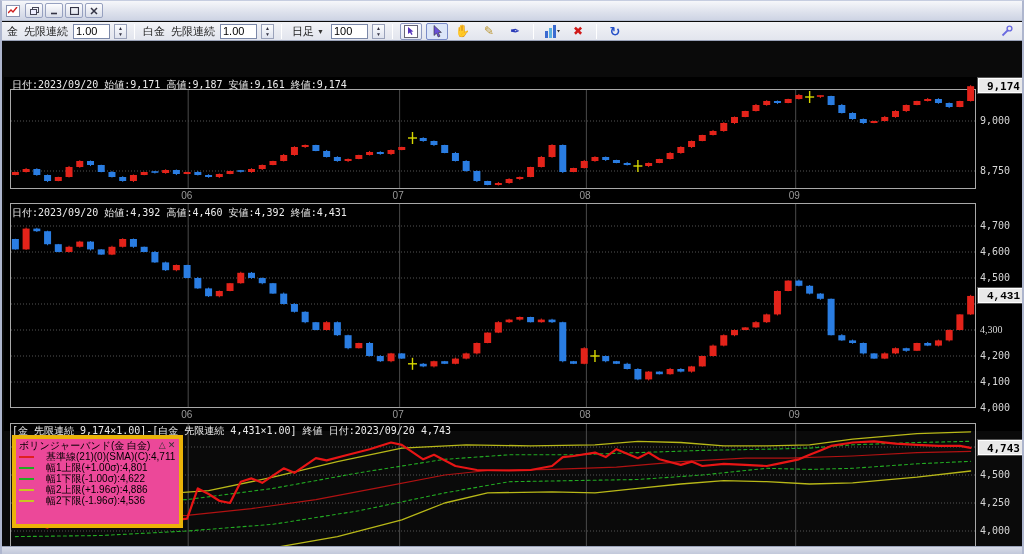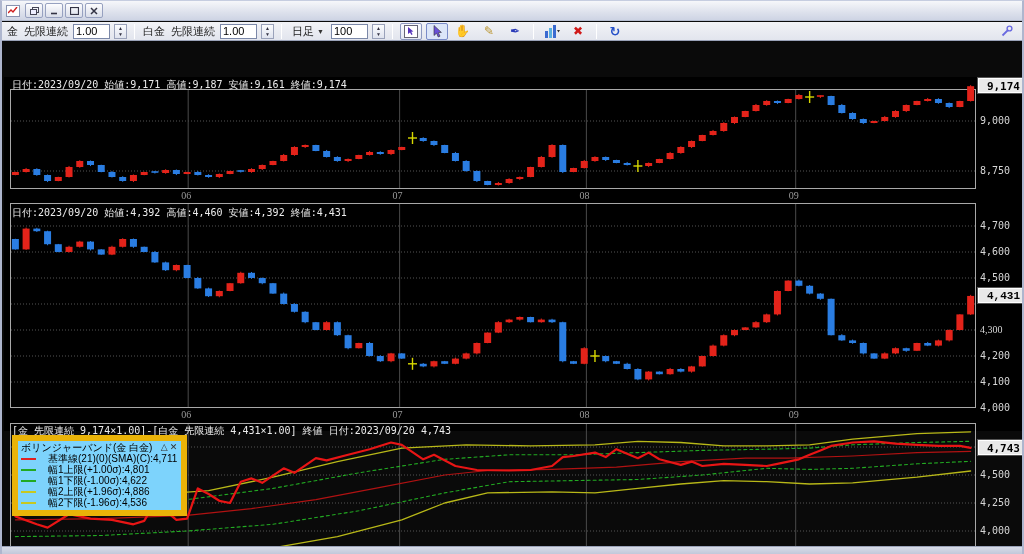--- a/index.html
+++ b/index.html
@@ -40,33 +40,33 @@
   .combo .arrow{font-size:7px;color:#333;}
   .tool-btn{width:22px;height:17px;display:flex;align-items:center;justify-content:center;border:1px solid transparent;border-radius:2px;font-size:12px;line-height:1;}
   .tool-btn.boxed{border:1px solid #8d99c0;background:linear-gradient(#f8fafd,#e4e8f2);}
   .tool-btn.active{border:1px solid #7a8cc8;background:#dce6f8;}
   .wrench{margin-left:auto;}
   
   .chart-region{position:absolute;top:40px;left:2px;width:1020px;height:354px;background:#000;margin-top:36px;}
   .chart-region svg{position:absolute;left:0;display:block;}
   .info-line{position:absolute;left:8px;color:#ececec;font-size:10px;font-family:"DejaVu Sans Mono","DejaVu Sans",monospace;white-space:nowrap;z-index:5;}
   .xaxis-strip{position:absolute;left:0;width:972px;height:14px;}
-  .xaxis-strip span{position:absolute;color:#9a9a9a;font-size:10px;font-family:Liberation Serif, serif;}
+  .xaxis-strip span{position:absolute;color:#9a9a9a;font-size:10px;font-family:Liberation Sans, sans-serif;}
   .axis-col{position:absolute;left:974px;top:0;width:46px;height:506px;}
   .ylab{position:absolute;left:2px;color:#d6d6d6;font-size:10px;font-family:"DejaVu Sans Mono","DejaVu Sans",monospace;white-space:nowrap;}
   .badge{
     position:absolute;left:0;width:46px;height:15px;background:#e9e9e9;
     border:1px solid #fff;outline:1px solid #555;
     color:#000;font-weight:bold;font-size:11px;font-family:"DejaVu Sans Mono",monospace;
     text-align:right;padding:1px 3px 0 0;z-index:6;
   }
   
   .legend{
-    position:absolute;left:8px;background:#7dd3fc;border:6px solid #eab308;
-    z-index:7;padding:1px 4px 2px 3px;font-size:10px;color:#000;line-height:11px;
+    position:absolute;left:8px;background:#ec4899;border:4px solid #eab308;
+    z-index:7;padding:1px 4px 18px 3px;font-size:10px;color:#000;line-height:11px;
     font-family:"Liberation Sans","DejaVu Sans",sans-serif;
   }
   .legend .lg-title{display:flex;align-items:center;gap:2px;white-space:nowrap;}
   .legend .lg-title .sp{flex:1;min-width:4px;}
   .legend .lg-row{display:flex;align-items:center;gap:12px;white-space:nowrap;}
   .lg-swatch{width:15px;height:0;border-top-width:2px;border-top-style:solid;flex:none;}
   .lg-btn{font-size:9px;color:#333;}
   .bottom-chrome{position:absolute;left:0;right:0;bottom:0;height:8px;background:linear-gradient(#d8dce8,#c2c8da);border-top:1px solid #9aa2b8;}
 </style>
 </head>

